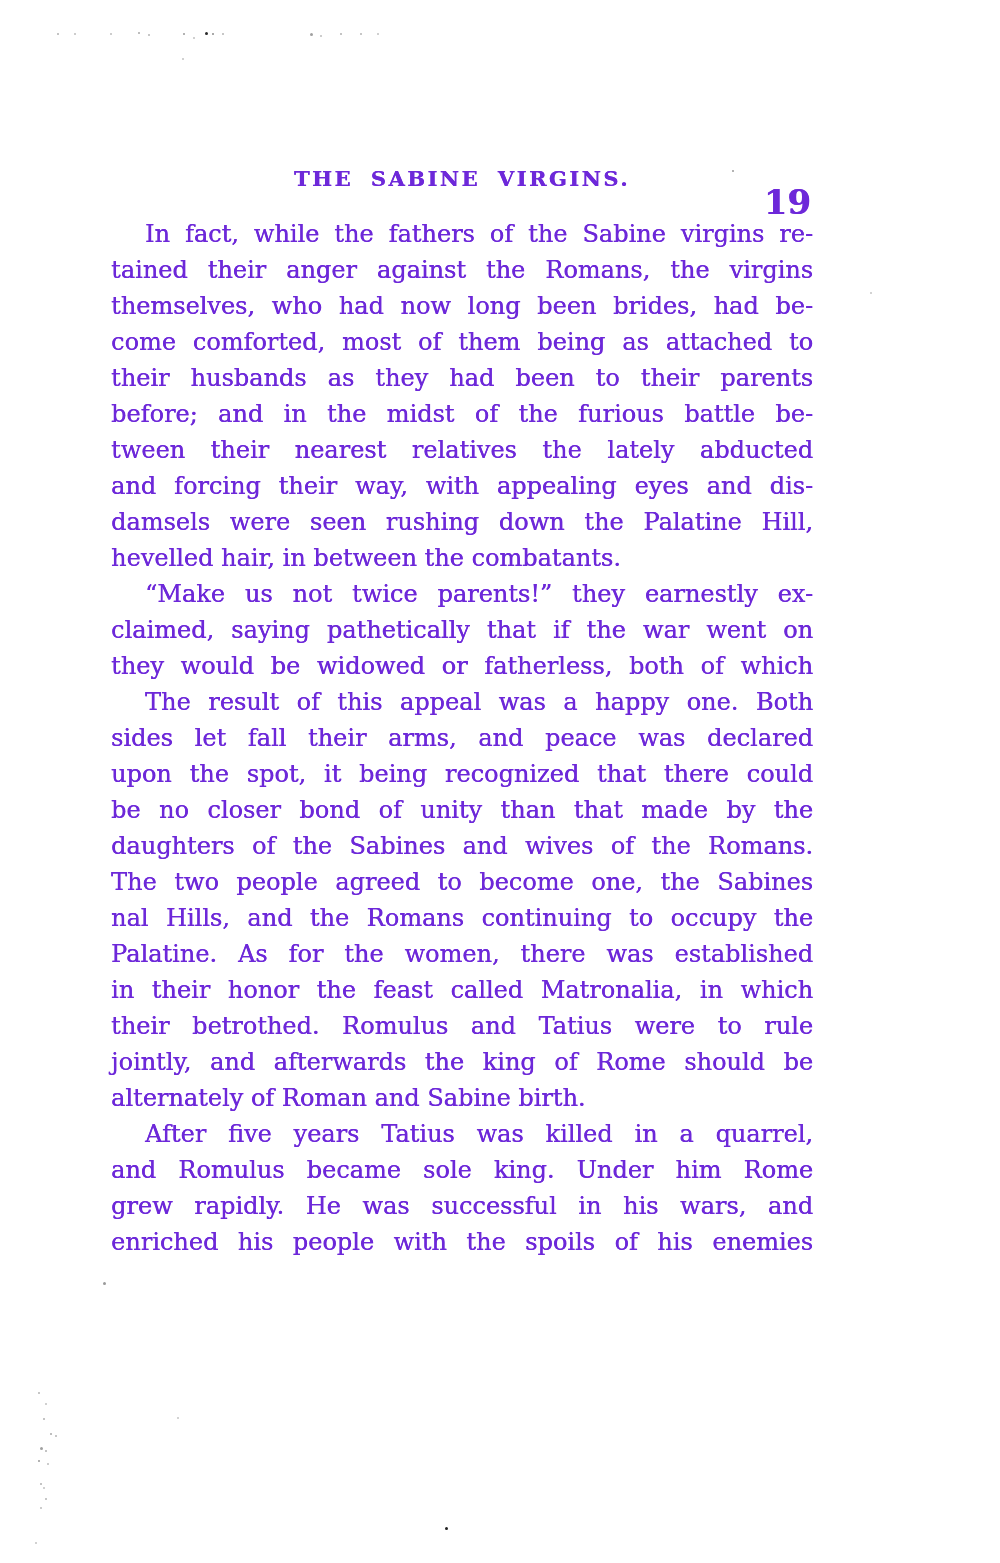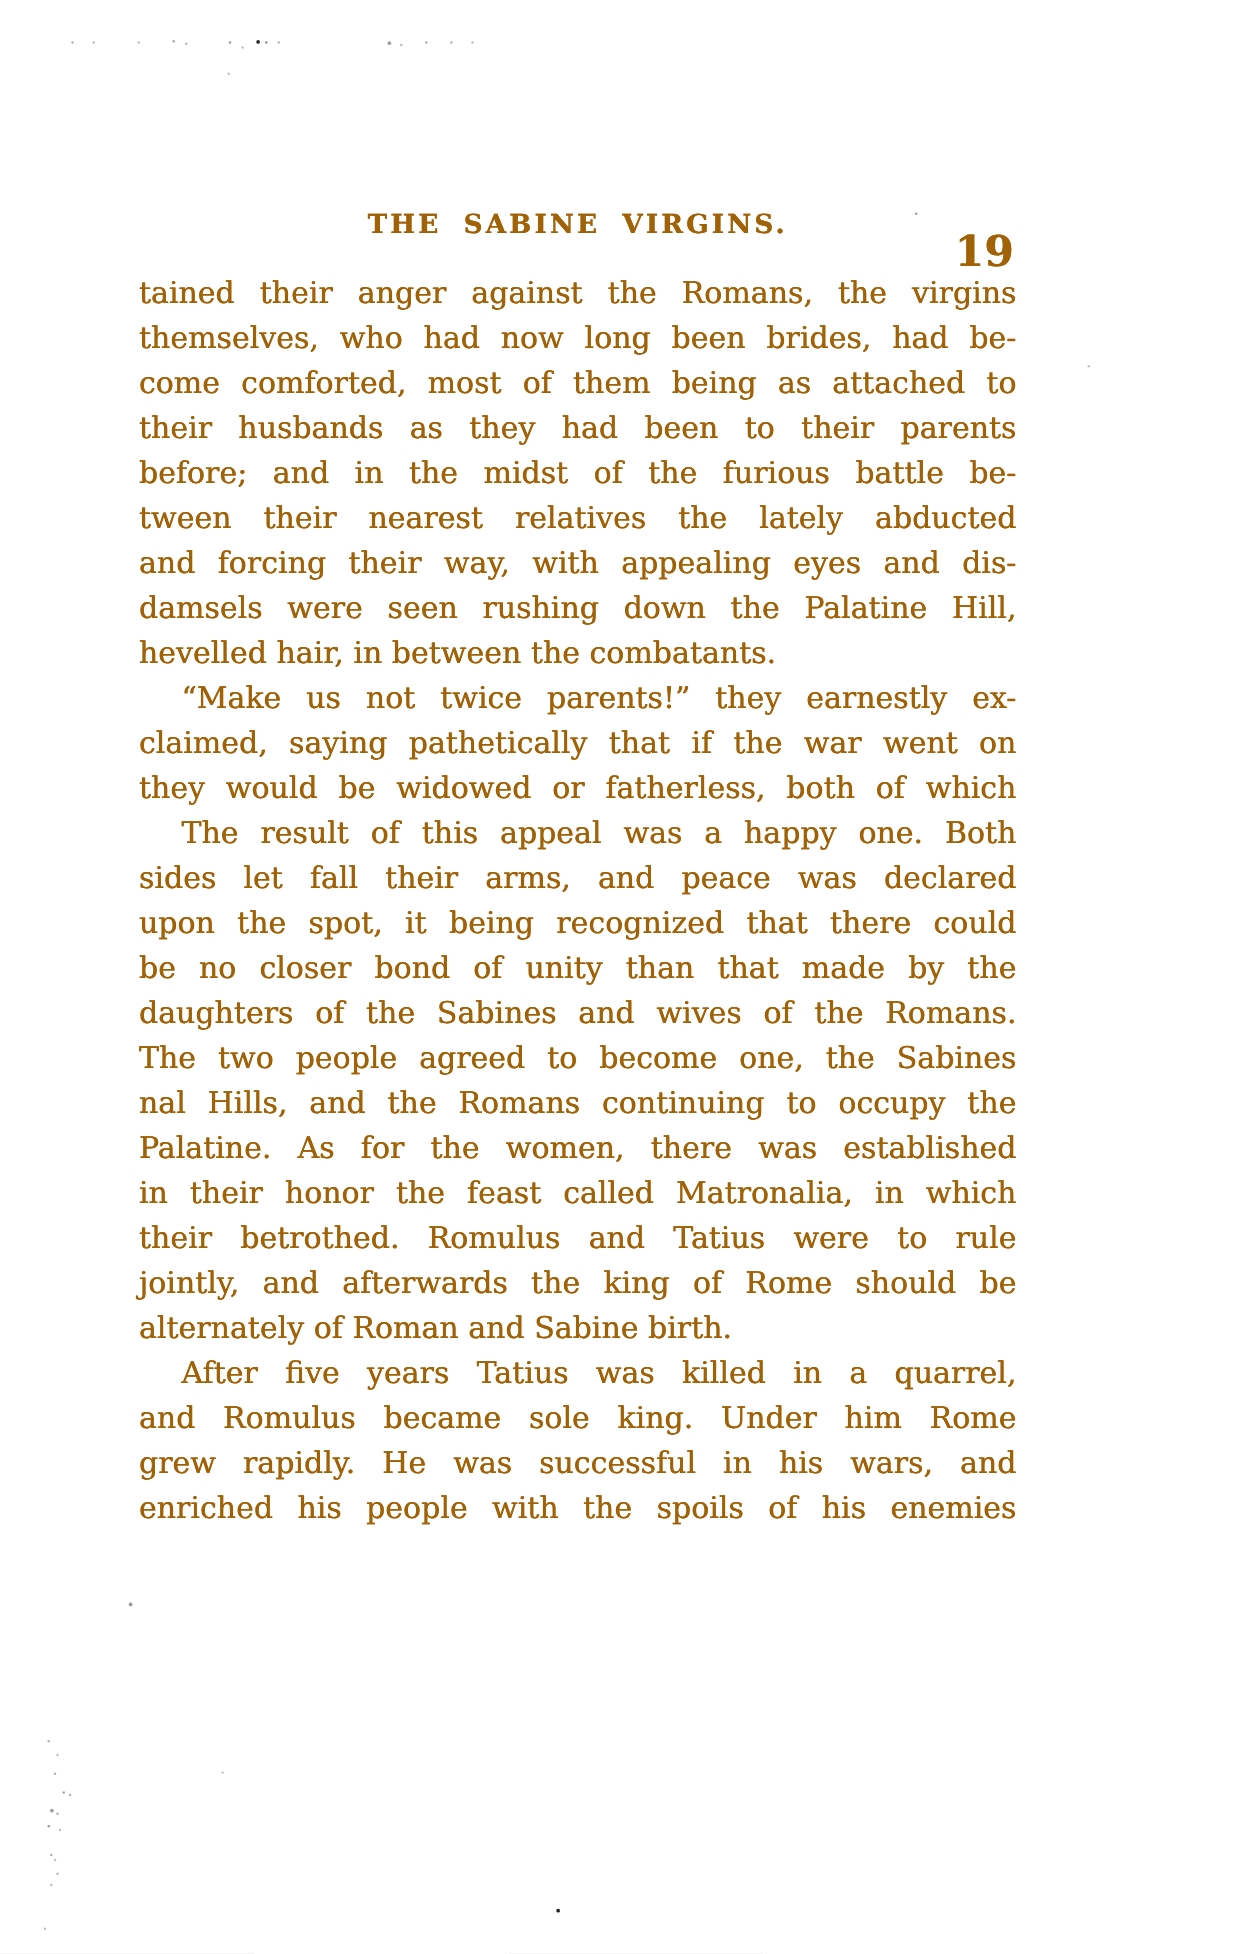--- a/index.html
+++ b/index.html
@@ -3,21 +3,21 @@
 <meta charset="utf-8">
 <style>
   html, body { margin: 0; padding: 0; background: #e8e8e8; }
   .page {
     position: relative;
     width: 1000px;
     height: 1563px;
     background: #ffffff;
     overflow: hidden;
     font-family: "DejaVu Serif", serif;
-    color: #a16207;
+    color: #6d28d9;
     margin: 0 auto;
   }
   .header {
     position: absolute;
     left: 111px;
     top: 163px;
     width: 702px;
     height: 28px;
   }
   .running-title {
@@ -68,20 +68,21 @@
 
 <div class="page">
 
   <div class="header">
     <div class="running-title">THE SABINE VIRGINS.</div>
     <div class="page-number">19</div>
   </div>
 
   <div class="body-text">
       <div class="para">
+        <div class="line first">In fact, while the fathers of the Sabine virgins re-</div>
         <div class="line">tained their anger against the Romans, the virgins</div>
         <div class="line">themselves, who had now long been brides, had be-</div>
         <div class="line">come comforted, most of them being as attached to</div>
         <div class="line">their husbands as they had been to their parents</div>
         <div class="line">before; and in the midst of the furious battle be-</div>
         <div class="line">tween their nearest relatives the lately abducted</div>
         <div class="line">and forcing their way, with appealing eyes and dis-</div>
         <div class="line">damsels were seen rushing down the Palatine Hill,</div>
         <div class="line ragged">hevelled hair, in between the combatants.</div>
       </div>

